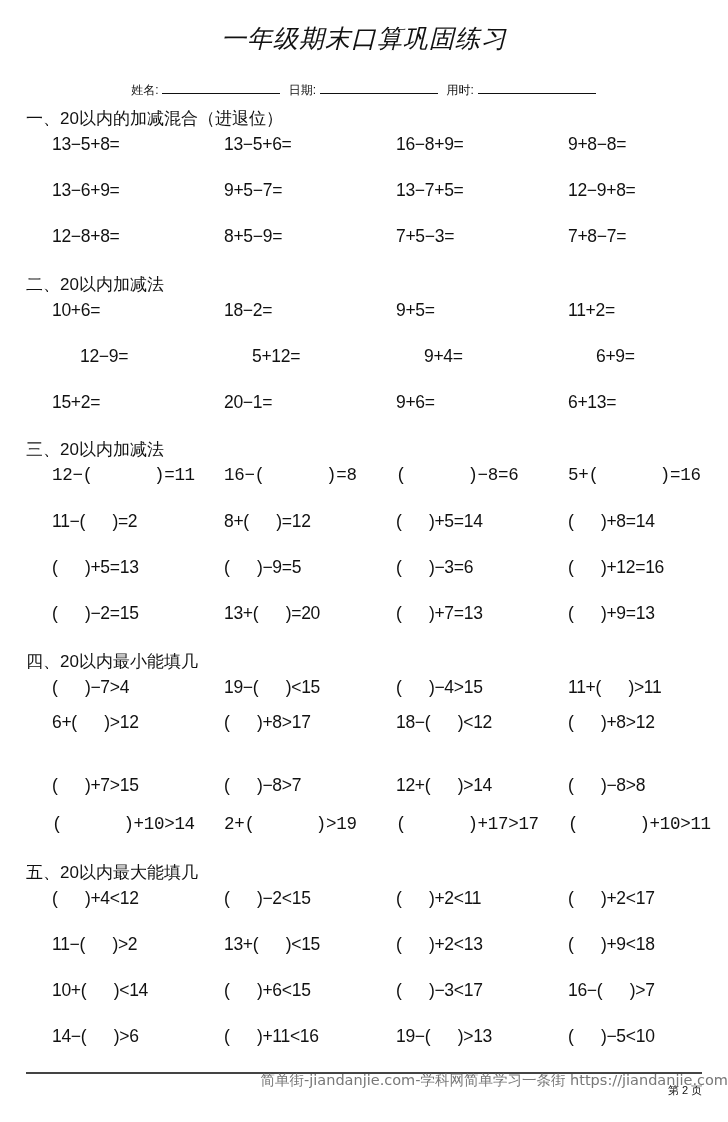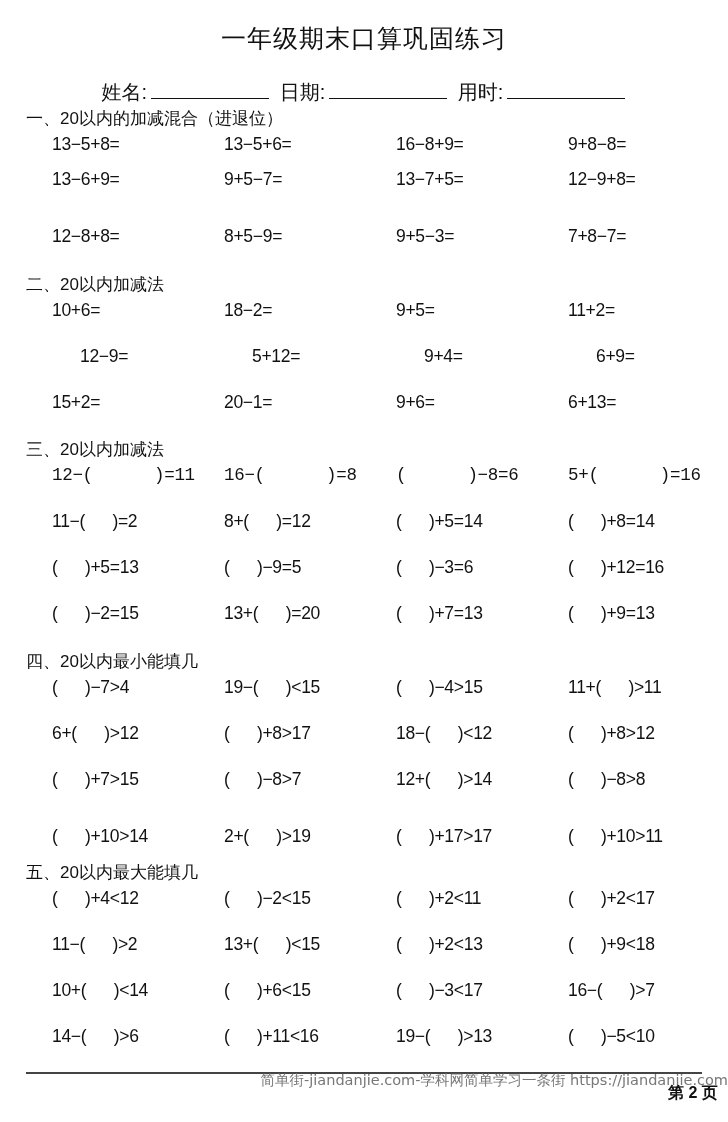--- a/index.html
+++ b/index.html
@@ -2,25 +2,25 @@
 <html><head>
 <meta charset="utf-8">
 <style>
   html, body { margin: 0; padding: 0; background: #ffffff; }
   body {
     width: 728px; height: 1122px; position: relative; overflow: hidden;
     font-family: "Liberation Sans", "DejaVu Sans", sans-serif; color: #111;
   }
   .title {
     position: absolute; top: 22px; left: 0; width: 728px; text-align: center;
-    font-size: 25px; letter-spacing: 1px; color: #111;
+    font-size: 25px; letter-spacing: 1px; color: #111; font-style: italic;
   }
   .infoline {
     position: absolute; top: 79px; left: 0; width: 728px; text-align: center;
-    font-size: 20px; white-space: nowrap;
+    font-size: 12px; white-space: nowrap;
   }
   .infoline .lbl { margin-left: 4px; }
   .infoline .blank {
     display: inline-block; width: 118px; border-bottom: 1.5px solid #111;
     height: 14px; margin: 0 5px 0 4px; vertical-align: baseline;
   }
   .section { position: absolute; left: 0; width: 728px; }
   .sec-title {
     position: absolute; left: 26px; top: 0; font-size: 17px; white-space: nowrap;
   }
@@ -30,21 +30,21 @@
   }
   .c0 { left: 52px; } .c1 { left: 224px; } .c2 { left: 396px; } .c3 { left: 568px; }
   .footer-line {
     position: absolute; left: 26px; top: 1072px; width: 676px; height: 2px; background: #444;
   }
   .footer-text {
     position: absolute; top: 1071px; left: 0; width: 728px; text-align: right;
     font-family: "DejaVu Sans", sans-serif; font-size: 14.5px; color: #777;
   }
   .page-num {
-    position: absolute; top: 1083px; left: 668px; font-size: 16px; color: #111; font-weight: bold;
+    position: absolute; top: 1083px; left: 668px; font-size: 11px; color: #111; font-weight: normal;
   }
 </style>
 </head>
 <body>
 
 <div>
 
   <div class="title">一年级期末口算巩固练习</div>
 
   <div class="infoline">
@@ -54,30 +54,30 @@
   </div>
 
   <div class="section" style="top:107px;">
     <div class="sec-title">一、20以内的加减混合（进退位）</div>
     <div class="row" style="top:27px;">
       <span class="cell c0">13−5+8=</span>
       <span class="cell c1">13−5+6=</span>
       <span class="cell c2">16−8+9=</span>
       <span class="cell c3">9+8−8=</span>
     </div>
-    <div class="row" style="top:62px;">
+    <div class="row" style="top:73px;">
       <span class="cell c0">13−6+9=</span>
       <span class="cell c1">9+5−7=</span>
       <span class="cell c2">13−7+5=</span>
       <span class="cell c3">12−9+8=</span>
     </div>
     <div class="row" style="top:119px;">
       <span class="cell c0">12−8+8=</span>
       <span class="cell c1">8+5−9=</span>
-      <span class="cell c2">9+5−3=</span>
+      <span class="cell c2">7+5−3=</span>
       <span class="cell c3">7+8−7=</span>
     </div>
   </div>
 
   <div class="section" style="top:273px;">
     <div class="sec-title">二、20以内加减法</div>
     <div class="row" style="top:27px;text-decoration:underline;">
       <span class="cell c0">10+6=</span>
       <span class="cell c1">18−2=</span>
       <span class="cell c2">9+5=</span>
@@ -126,33 +126,33 @@
   </div>
 
   <div class="section" style="top:650px;">
     <div class="sec-title">四、20以内最小能填几</div>
     <div class="row" style="top:27px;">
       <span class="cell c0">(      )−7&gt;4</span>
       <span class="cell c1">19−(      )&lt;15</span>
       <span class="cell c2">(      )−4&gt;15</span>
       <span class="cell c3">11+(      )&gt;11</span>
     </div>
-    <div class="row" style="top:73px;">
+    <div class="row" style="top:62px;">
       <span class="cell c0">6+(      )&gt;12</span>
       <span class="cell c1">(      )+8&gt;17</span>
       <span class="cell c2">18−(      )&lt;12</span>
       <span class="cell c3">(      )+8&gt;12</span>
     </div>
-    <div class="row" style="top:119px;">
+    <div class="row" style="top:125px;">
       <span class="cell c0">(      )+7&gt;15</span>
       <span class="cell c1">(      )−8&gt;7</span>
       <span class="cell c2">12+(      )&gt;14</span>
       <span class="cell c3">(      )−8&gt;8</span>
     </div>
-    <div class="row" style="top:176px;">
+    <div class="row" style="top:164px;font-family:Liberation Mono, monospace;">
       <span class="cell c0">(      )+10&gt;14</span>
       <span class="cell c1">2+(      )&gt;19</span>
       <span class="cell c2">(      )+17&gt;17</span>
       <span class="cell c3">(      )+10&gt;11</span>
     </div>
   </div>
 
   <div class="section" style="top:861px;">
     <div class="sec-title">五、20以内最大能填几</div>
     <div class="row" style="top:27px;">

